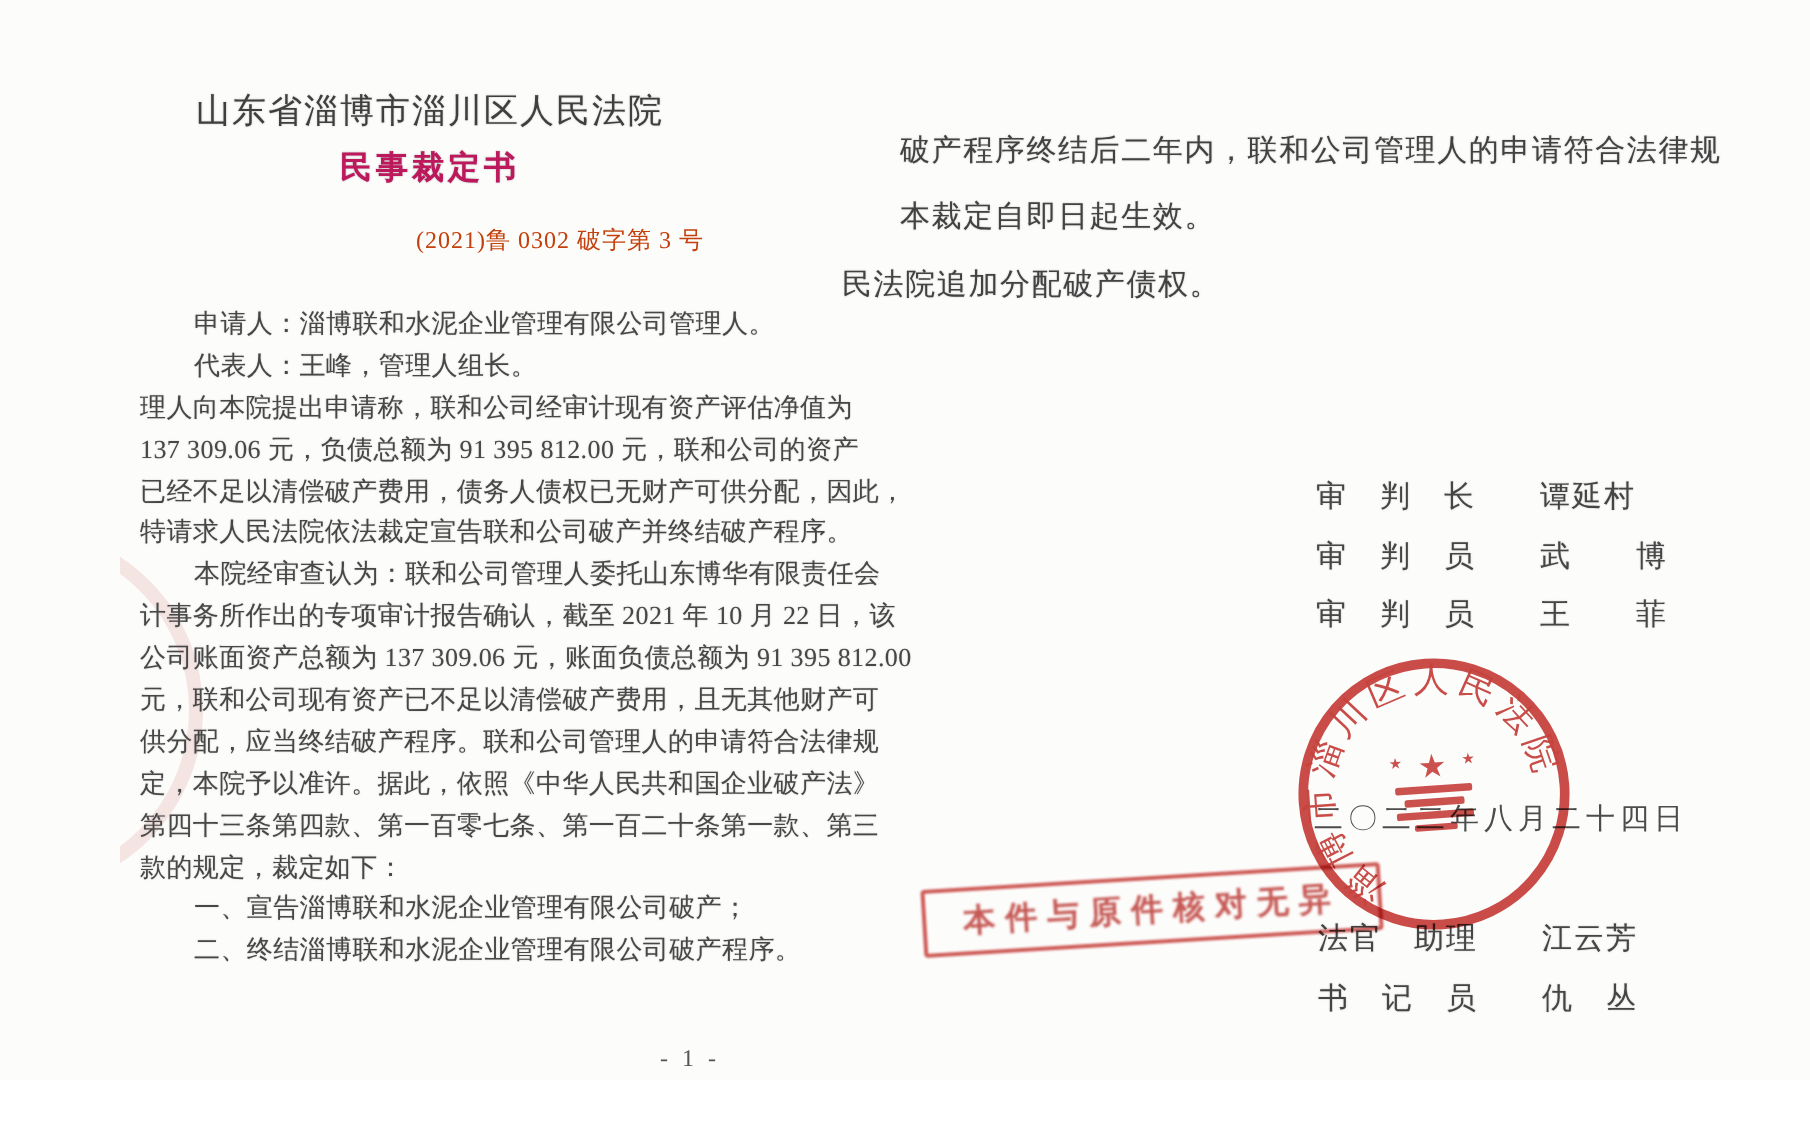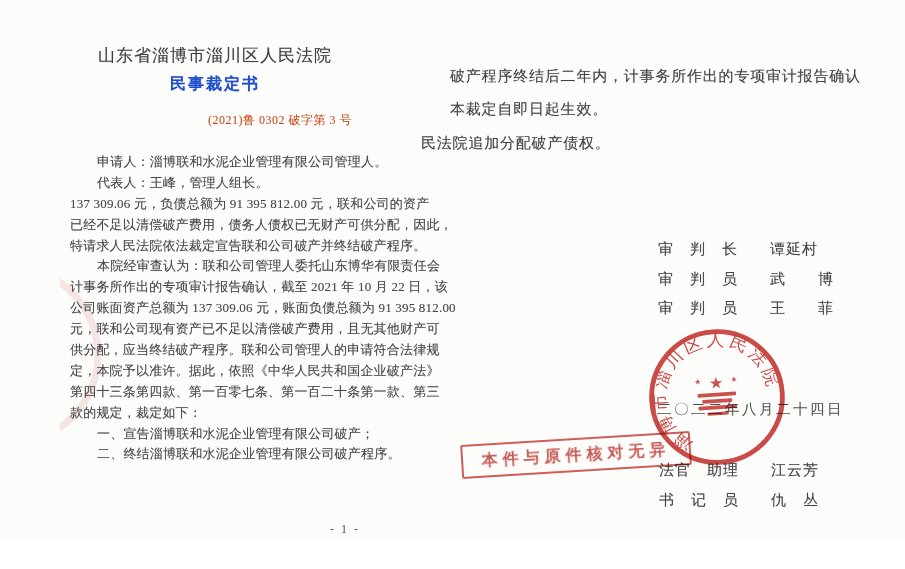--- a/index.html
+++ b/index.html
@@ -12,21 +12,21 @@
   .canvas *{box-sizing:border-box;}
   
   .page1{position:absolute;left:70px;top:42px;width:375px;height:500px;}
   .court-title{
     position:absolute;left:0;top:2px;width:290px;text-align:center;
     font-size:17px;letter-spacing:1px;color:#3f3f3f;
     text-shadow:0 0 1px rgba(70,70,70,.35);white-space:nowrap;
   }
   .doc-type{
     position:absolute;left:0;top:32px;width:290px;text-align:center;
-    font-size:16px;font-weight:bold;letter-spacing:2px;color:#1d4ed8;
+    font-size:16px;font-weight:bold;letter-spacing:2px;color:#be185d;
     text-shadow:0 0 1px rgba(60,60,60,.4);
   }
   .case-no{
     position:absolute;left:60px;top:70px;width:300px;text-align:center;
     font-size:12px;letter-spacing:.5px;color:#c2410c;white-space:nowrap;
   }
   .body1{position:absolute;left:0;top:110px;width:375px;}
   .body1 .ln{
     height:20.9px;line-height:20.9px;font-size:13px;letter-spacing:.2px;
     white-space:nowrap;color:#474747;text-shadow:0 0 .8px rgba(80,80,80,.35);
@@ -76,41 +76,42 @@
     <div class="doc-type">民事裁定书</div>
     <div class="case-no">(2021)鲁 0302 破字第 3 号</div>
 
     <svg class="ghost-arc" width="120" height="240">
       <circle cx="-50" cy="98" r="88" fill="none" stroke="rgba(195,70,60,0.13)" stroke-width="7"></circle>
     </svg>
 
     <div class="body1">
       <div class="ln ind">申请人：淄博联和水泥企业管理有限公司管理人。</div>
       <div class="ln ind">代表人：王峰，管理人组长。</div>
+      <div class="ln">理人向本院提出申请称，联和公司经审计现有资产评估净值为</div>
       <div class="ln">137 309.06 元，负债总额为 91 395 812.00 元，联和公司的资产</div>
       <div class="ln">已经不足以清偿破产费用，债务人债权已无财产可供分配，因此，</div>
       <div class="ln">特请求人民法院依法裁定宣告联和公司破产并终结破产程序。</div>
       <div class="ln ind">本院经审查认为：联和公司管理人委托山东博华有限责任会</div>
       <div class="ln">计事务所作出的专项审计报告确认，截至 2021 年 10 月 22 日，该</div>
       <div class="ln">公司账面资产总额为 137 309.06 元，账面负债总额为 91 395 812.00</div>
       <div class="ln">元，联和公司现有资产已不足以清偿破产费用，且无其他财产可</div>
       <div class="ln">供分配，应当终结破产程序。联和公司管理人的申请符合法律规</div>
       <div class="ln">定，本院予以准许。据此，依照《中华人民共和国企业破产法》</div>
       <div class="ln">第四十三条第四款、第一百零七条、第一百二十条第一款、第三</div>
       <div class="ln">款的规定，裁定如下：</div>
       <div class="ln ind">一、宣告淄博联和水泥企业管理有限公司破产；</div>
       <div class="ln ind">二、终结淄博联和水泥企业管理有限公司破产程序。</div>
     </div>
 
     <div class="pageno">- 1 -</div>
   </section>
 
   <section class="page2">
     <div class="body2">
-      <div class="ln ind">破产程序终结后二年内，计事务所作出的专项审计报告确认</div>
+      <div class="ln ind">破产程序终结后二年内，联和公司管理人的申请符合法律规</div>
       <div class="ln ind">本裁定自即日起生效。</div>
       <div class="ln">民法院追加分配破产债权。</div>
     </div>
 
     <div class="judges">
       <div class="jrow">审　判　长　　谭延村</div>
       <div class="jrow">审　判　员　　武　　博</div>
       <div class="jrow">审　判　员　　王　　菲</div>
     </div>
 

